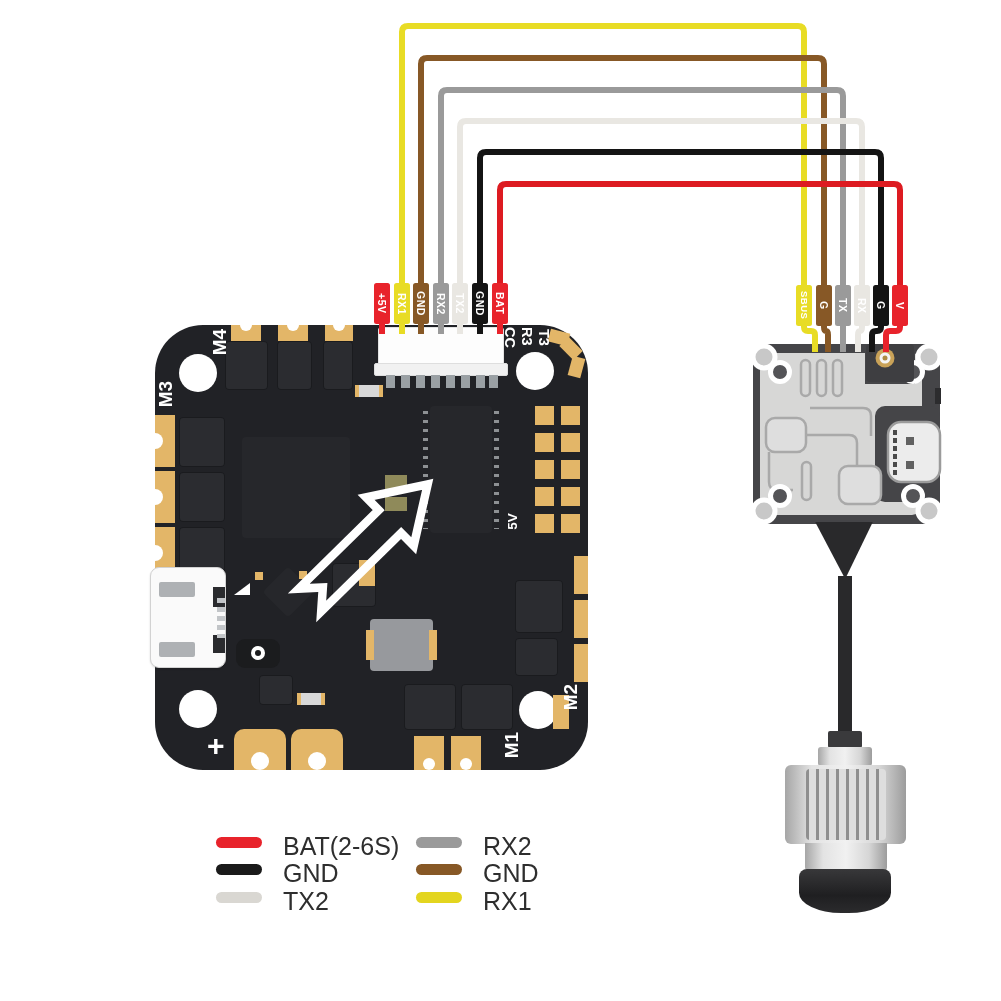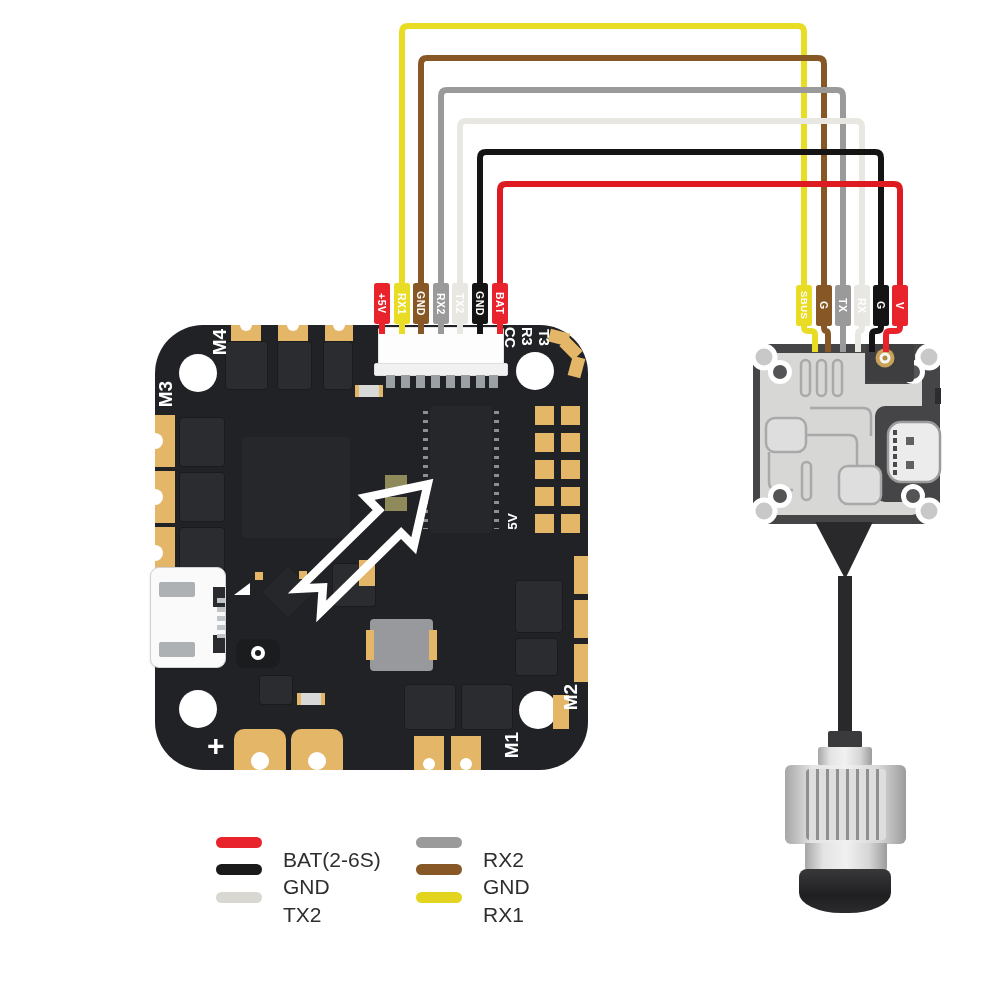--- a/index.html
+++ b/index.html
@@ -19,21 +19,21 @@
   .silk{position:absolute;color:#fff;font-weight:bold;white-space:nowrap;}
   .rot-ccw{transform:rotate(-90deg);transform-origin:center;}
   .vtext{writing-mode:vertical-rl;}
   
   .pin{position:absolute;width:16px;height:41px;border-radius:2.5px;display:flex;
        align-items:center;justify-content:center;}
   .pin span{writing-mode:vertical-rl;color:#fff;font-size:10.5px;font-weight:bold;
             letter-spacing:.5px;line-height:1;}
   
   .swatch{position:absolute;width:46px;height:11px;border-radius:5.5px;}
-  .leg-label{position:absolute;font-size:21px;color:#2e2e2e;margin-top:16px;}
+  .leg-label{position:absolute;font-size:25px;color:#2e2e2e;}
   
   .metal{background:linear-gradient(90deg,#a6a6a6,#e3e3e3 22%,#f1f1f1 50%,#d6d6d6 78%,#9c9c9c);}
 </style>
 </head>
 <body>
 
 <div class="canvas">
 
   <svg class="layer" fill="none" stroke-width="6">
     <path d="M402 302 L402 32 Q402 26 408 26 L798 26 Q804 26 804 32 L804 302" stroke="#e8dc25"></path>

